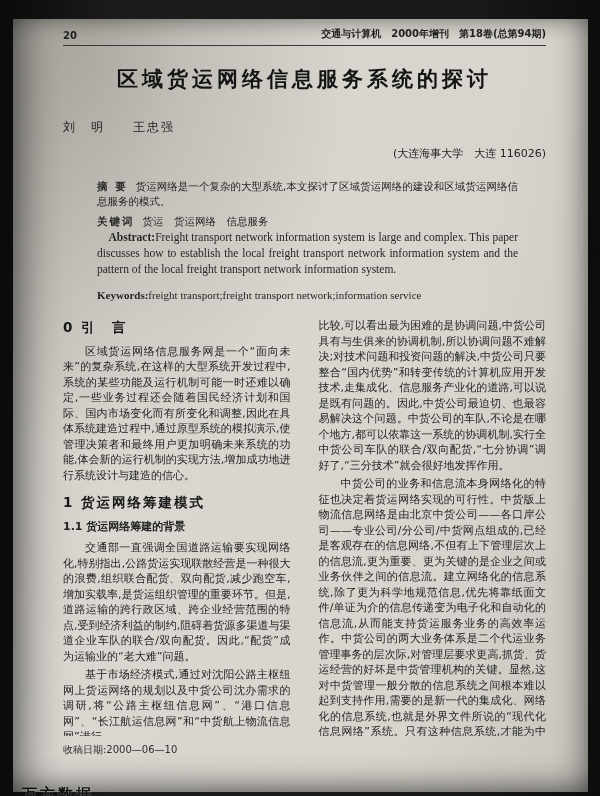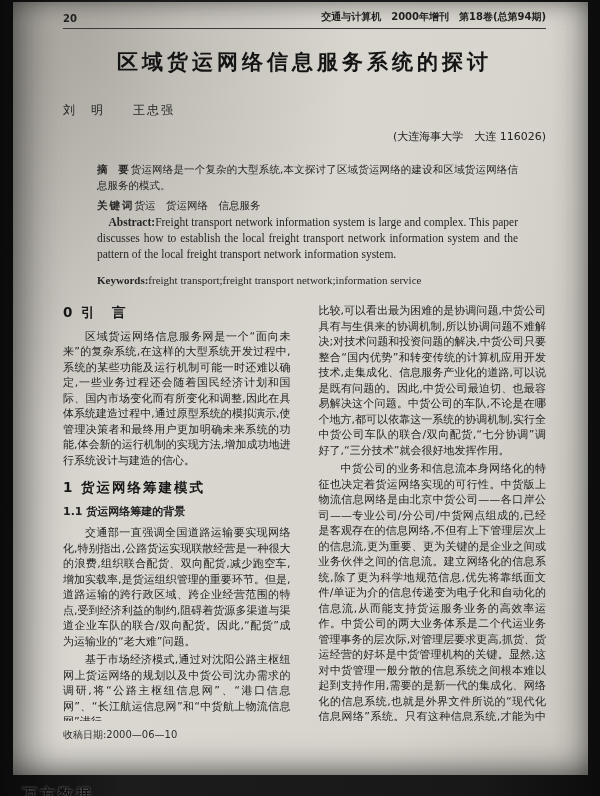--- a/index.html
+++ b/index.html
@@ -4,21 +4,21 @@
 <style>
   * { margin:0; padding:0; box-sizing:border-box; }
   html,body { width:600px; height:796px; overflow:hidden; }
   body { font-family:"DejaVu Sans", sans-serif; background:#111; }
 
   .scan {
     position:relative; width:600px; height:796px;
     background:linear-gradient(90deg,#0a0a0a,#1c1c1c 20%,#181818 80%,#0c0c0c);
   }
   .page {
-    position:absolute; left:13px; top:2px; width:575px; height:773px;
+    position:absolute; left:13px; top:19px; width:575px; height:773px;
     background:
       radial-gradient(ellipse at 12% 4%, rgba(90,86,78,0.30), transparent 38%),
       linear-gradient(100deg,#c7c4bd,#dad7d1 25%,#d8d5ce 72%,#c9c6bf);
     box-shadow:
       inset 30px 0 40px -20px rgba(15,15,15,0.55),
       inset -20px 0 30px -16px rgba(15,15,15,0.45),
       inset 0 -22px 32px -18px rgba(15,15,15,0.5),
       inset 0 14px 24px -18px rgba(15,15,15,0.4);
     padding:8px 42px 3px 50px;
     color:#242424;
@@ -29,21 +29,21 @@
     font-size:10px; font-weight:bold; color:#1f1f1f;
     padding-bottom:4px; border-bottom:1.5px solid #3a3a3a;
   }
   .title { margin-top:19px; text-align:center; font-size:21px; font-weight:bold;
            letter-spacing:4px; color:#141414; }
   .authors { margin-top:26px; font-size:12px; letter-spacing:2px; }
   .affil   { margin-top:10px; text-align:right; font-size:11px; }
 
   .abstract { margin:18px 28px 0 34px; font-size:10.5px; line-height:15px;
               text-align:justify; color:#262626; }
-  .abstract .lbl { font-weight:bold; letter-spacing:2px;font-family:Liberation Mono, monospace; }
+  .abstract .lbl { font-weight:bold; margin-right:8px; letter-spacing:2px; }
   .zh-kw { margin-top:5px; }
   .en-abs { margin-top:0; font-family:"Liberation Serif", serif;
             font-size:11.5px; line-height:16px; text-indent:1em; }
   .en-abs b, .en-kw b { font-weight:bold; }
   .en-kw { margin-top:11px; font-family:"Liberation Serif", serif; font-size:11px; }
 
   .columns { display:flex; gap:28px; margin-top:15px; height:418px; overflow:hidden; }
   .col { flex:1; font-size:11px; line-height:15.5px; text-align:justify; color:#232323; }
   .sec { font-size:13.5px; font-weight:bold; letter-spacing:2px; color:#171717;
          margin:2px 0 8px; }

